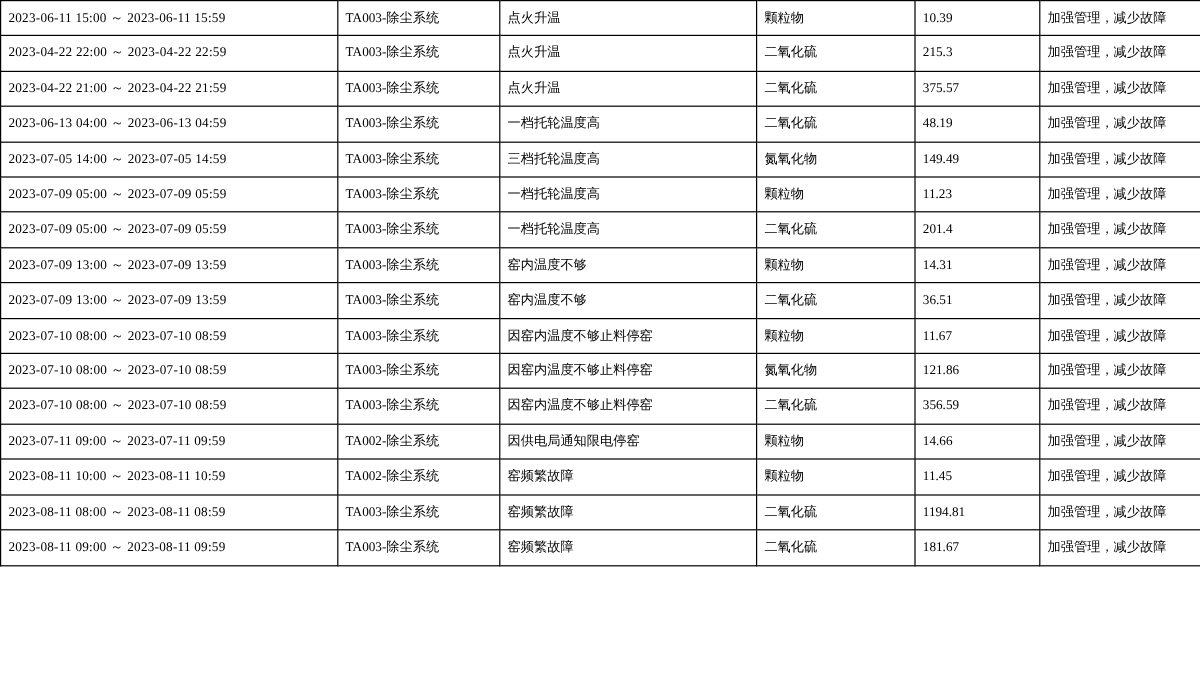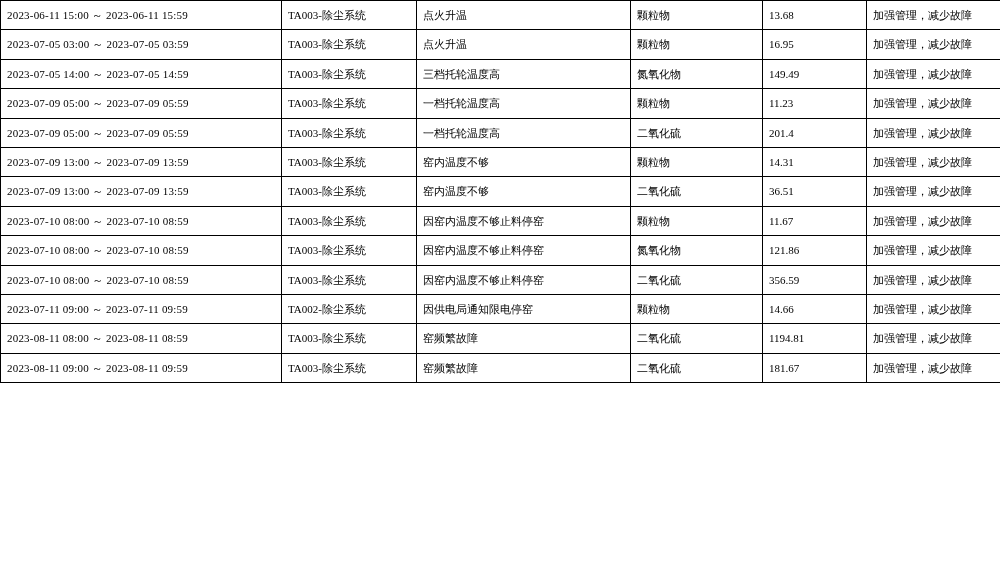--- a/index.html
+++ b/index.html
@@ -72,29 +72,45 @@
       <col class="c-pollutant">
       <col class="c-value">
       <col class="c-measure">
     </colgroup>
     <tbody>
         <tr>
           <td class="period">2023-06-11 15:00  ～  2023-06-11 15:59</td>
           <td class="system">TA003-除尘系统</td>
           <td class="reason">点火升温</td>
           <td class="pollutant">颗粒物</td>
-          <td class="value">13.68</td>
-          <td class="measure">加强管理，减少故障</td>
-        </tr>
-        <tr>
-          <td class="period">2023-07-05 03:00  ～  2023-07-05 03:59</td>
+          <td class="value">10.39</td>
+          <td class="measure">加强管理，减少故障</td>
+        </tr>
+        <tr>
+          <td class="period">2023-04-22 22:00  ～  2023-04-22 22:59</td>
           <td class="system">TA003-除尘系统</td>
           <td class="reason">点火升温</td>
-          <td class="pollutant">颗粒物</td>
-          <td class="value">16.95</td>
+          <td class="pollutant">二氧化硫</td>
+          <td class="value">215.3</td>
+          <td class="measure">加强管理，减少故障</td>
+        </tr>
+        <tr>
+          <td class="period">2023-04-22 21:00  ～  2023-04-22 21:59</td>
+          <td class="system">TA003-除尘系统</td>
+          <td class="reason">点火升温</td>
+          <td class="pollutant">二氧化硫</td>
+          <td class="value">375.57</td>
+          <td class="measure">加强管理，减少故障</td>
+        </tr>
+        <tr>
+          <td class="period">2023-06-13 04:00  ～  2023-06-13 04:59</td>
+          <td class="system">TA003-除尘系统</td>
+          <td class="reason">一档托轮温度高</td>
+          <td class="pollutant">二氧化硫</td>
+          <td class="value">48.19</td>
           <td class="measure">加强管理，减少故障</td>
         </tr>
         <tr>
           <td class="period">2023-07-05 14:00  ～  2023-07-05 14:59</td>
           <td class="system">TA003-除尘系统</td>
           <td class="reason">三档托轮温度高</td>
           <td class="pollutant">氮氧化物</td>
           <td class="value">149.49</td>
           <td class="measure">加强管理，减少故障</td>
         </tr>
@@ -153,20 +169,28 @@
           <td class="pollutant">二氧化硫</td>
           <td class="value">356.59</td>
           <td class="measure">加强管理，减少故障</td>
         </tr>
         <tr>
           <td class="period">2023-07-11 09:00  ～  2023-07-11 09:59</td>
           <td class="system">TA002-除尘系统</td>
           <td class="reason">因供电局通知限电停窑</td>
           <td class="pollutant">颗粒物</td>
           <td class="value">14.66</td>
+          <td class="measure">加强管理，减少故障</td>
+        </tr>
+        <tr>
+          <td class="period">2023-08-11 10:00  ～  2023-08-11 10:59</td>
+          <td class="system">TA002-除尘系统</td>
+          <td class="reason">窑频繁故障</td>
+          <td class="pollutant">颗粒物</td>
+          <td class="value">11.45</td>
           <td class="measure">加强管理，减少故障</td>
         </tr>
         <tr>
           <td class="period">2023-08-11 08:00  ～  2023-08-11 08:59</td>
           <td class="system">TA003-除尘系统</td>
           <td class="reason">窑频繁故障</td>
           <td class="pollutant">二氧化硫</td>
           <td class="value">1194.81</td>
           <td class="measure">加强管理，减少故障</td>
         </tr>

